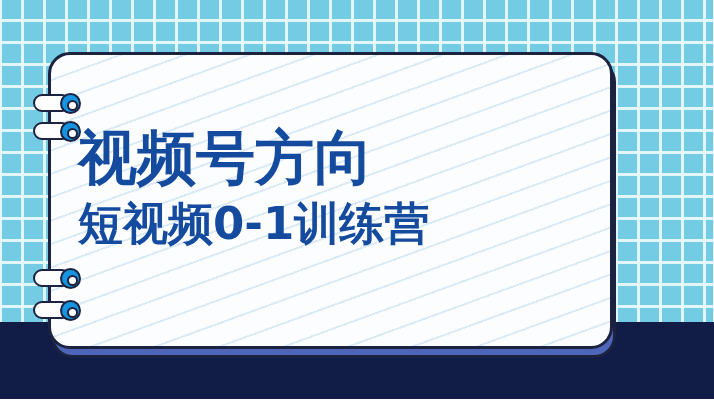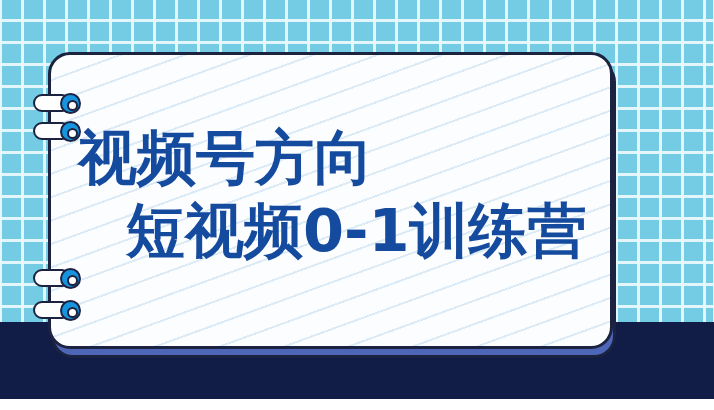--- a/index.html
+++ b/index.html
@@ -99,22 +99,21 @@
     font-weight: bold;
     letter-spacing: 0px;
     white-space: nowrap;
     line-height: 1.0;
   }
   .line-1 {
     font-size: 59px;
     margin-bottom: 14px;
   }
   .line-2 {
-    font-size: 59px;
-    margin-left: 48px;
+    font-size: 45px;
   }
 
   
   .ring {
     position: absolute;
     z-index: 8;
     width: 48px;
     height: 21px;
   }
   .ring .pill {

